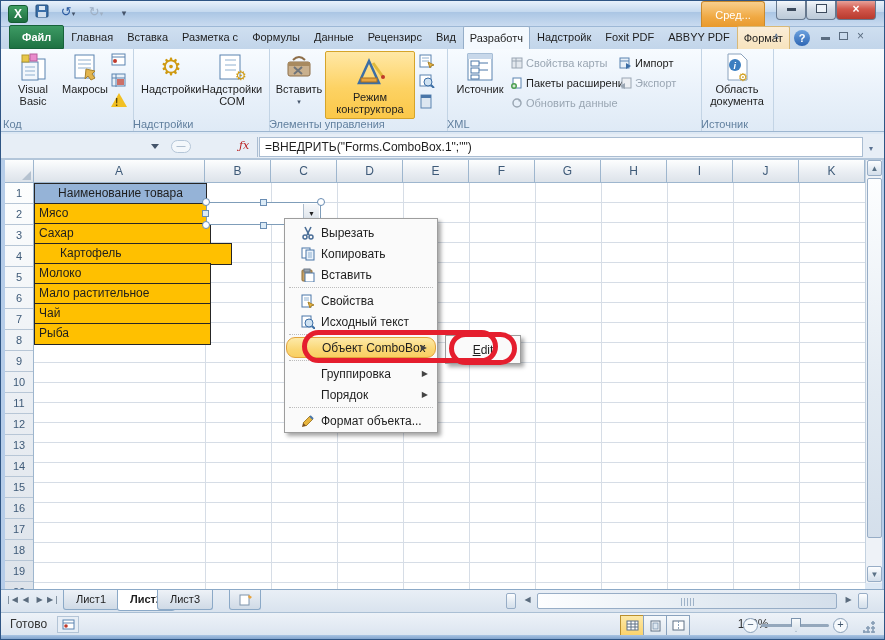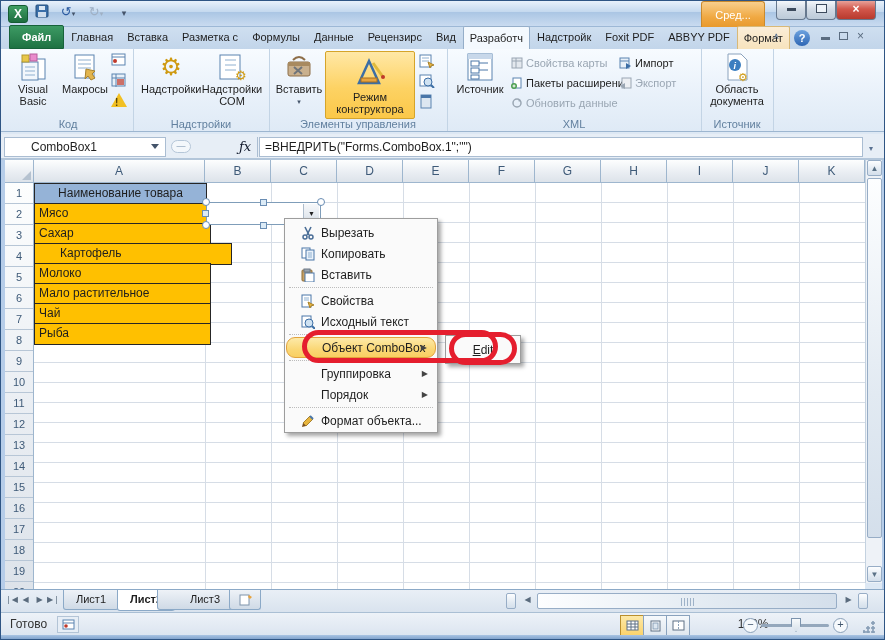--- a/index.html
+++ b/index.html
@@ -19,31 +19,31 @@
     color:#fff;font-size:11px;text-align:center;line-height:26px;}
   
   #tabrow{left:0;top:26px;width:100%;height:22px;background:linear-gradient(#cfdff0,#c2d5ea);display:flex;align-items:flex-end;padding-left:8px;}
   .rtab{height:22px;line-height:22px;padding:0 6px;font-size:11px;color:#1e1e1e;border:1px solid transparent;white-space:nowrap;}
   .rtab.file{background:linear-gradient(#3d9a63,#1e7242);color:#fff;border:1px solid #17623a;border-radius:2px 2px 0 0;padding:0 12px;font-weight:bold;}
   .rtab.active{background:#f4f9fe;border:1px solid #95aec9;border-bottom:none;border-radius:2px 2px 0 0;}
   .rtab.ctx{background:linear-gradient(#fbeed8,#f7e3bd);border:1px solid #d8b977;border-bottom:none;border-radius:2px 2px 0 0;}
   
   #ribbon{left:0;top:48px;width:100%;height:83px;background:linear-gradient(#f7fbff,#e9f1fa 55%,#dfeaf6);border-bottom:1px solid #9db6d0;}
   .rgroup{position:absolute;top:0;height:82px;border-right:1px solid #c3d4e5;}
-  .glabel{position:absolute;bottom:1px;left:0;width:100%;text-align:center;font-size:11px;color:#62809f;}
+  .glabel{position:absolute;bottom:1px;left:0;width:100%;text-align:left;font-size:11px;color:#62809f;}
   .bigbtn{position:absolute;top:2px;text-align:center;font-size:11px;line-height:12px;color:#1e1e1e;}
   .bigbtn .bicon{height:32px;display:flex;align-items:center;justify-content:center;}
   .hlbtn{background:linear-gradient(#ffe8a6,#fdd263 55%,#fbc849);border:1px solid #d5a42a;border-radius:2px;}
   .srow{position:absolute;font-size:11px;display:flex;align-items:center;gap:3px;white-space:nowrap;}
   .gray{color:#9aa6b3;}
   .dd{font-size:7px;color:#44546a;}
   
   #fbar{left:0;top:133px;width:100%;height:26px;background:#e7eef6;border-bottom:2px solid #b3c6da;}
   #namebox{left:3px;top:3px;width:162px;height:20px;background:#fff;border:1px solid #aabdd2;line-height:18px;padding-left:26px;}
-  #fxbox{font-family:"DejaVu Serif",serif;font-style:italic;color:#0f172a;font-size:13px;text-align:center;}
+  #fxbox{font-family:"DejaVu Serif",serif;font-style:italic;color:#b91c1c;font-size:11px;text-align:center;}
   #formula-input{left:258px;top:3px;width:604px;height:20px;background:#fff;border:1px solid #aabdd2;line-height:18px;padding-left:5px;white-space:nowrap;overflow:hidden;}
   
   .hdr{background:linear-gradient(#fdfefe,#eaeef3 55%,#dde3ea);color:#3e5a78;}
   .colcell{height:23px;line-height:23px;text-align:center;border-right:1px solid #9eb6ce;float:left;font-size:12px;}
   .rowno{height:20px;line-height:20px;text-align:center;font-size:11px;border-bottom:1px solid #b7c6d6;color:#3e5a78;}
   .cellA{position:absolute;left:0;width:171px;height:20px;border:1px solid #262626;line-height:19px;padding-left:4px;background:#ffc000;}
   
   #cmenu{left:283px;top:217px;width:154px;height:215px;background:#fafafa;border:1px solid #9d9d9d;
      box-shadow:3px 3px 4px rgba(0,0,0,.35);padding:3px 1px;}
   .mi{position:relative;height:21px;display:flex;align-items:center;font-size:12px;color:#1e1e1e;padding-left:15px;}
@@ -301,21 +301,20 @@
               <text x="15" y="29" font-size="11" fill="#cf9a12">⚙</text>
             </svg>
         </div>
         <div data-name="document-panel-label">Область документа</div>
       </div>
       <div class="glabel" data-name="group-modify-label">Источник</div>
     </div>
   </div>
 
   <div id="fbar" class="abs" data-name="formula-bar">
-    <div id="namebox" class="abs" data-name="name-box">ComboBox1</div>
     <span class="abs" style="left:150px;top:10px;width:0;height:0;border-left:4px solid transparent;border-right:4px solid transparent;border-top:5px solid #44546a;" data-name="name-box-dropdown-icon"></span>
     <span class="abs" style="left:170px;top:6px;width:20px;height:13px;border:1px solid #b5c6d8;border-radius:7px;background:#f3f7fb;text-align:center;line-height:11px;color:#8ba2b8;font-size:9px;" data-name="formula-buttons-collapsed">—</span>
     <span id="fxbox" class="abs" style="left:238px;top:5px;" data-name="insert-function-icon">ƒx</span>
     <span class="abs" style="left:256px;top:3px;width:1px;height:20px;background:#aabdd2;" data-name="formula-bar-divider"></span>
     <div id="formula-input" class="abs" data-name="formula-input">=ВНЕДРИТЬ("Forms.ComboBox.1";"")</div>
     <span class="abs" style="left:868px;top:10px;font-size:8px;color:#5a7292;" data-name="expand-formula-bar-icon">▾</span>
   </div>
 
   <div class="abs" style="left:0;top:159px;width:4px;height:475px;background:#b6cde9;" data-name="left-frame"></div>
   <div class="abs" style="left:881px;top:159px;width:3px;height:475px;background:#b6cde9;" data-name="right-frame"></div>
@@ -469,21 +468,21 @@
     <div class="scrlh arrglyph abs" style="left:1px;top:406px;width:15px;height:16px;line-height:15px;" data-name="scroll-down-icon">▼</div>
   </div>
 
   <div id="tabbar" class="abs" data-name="sheet-tab-bar">
     <span class="navb" style="left:4px;" data-name="first-sheet-icon">❘◀</span>
     <span class="navb" style="left:18px;" data-name="prev-sheet-icon">◀</span>
     <span class="navb" style="left:32px;" data-name="next-sheet-icon">▶</span>
     <span class="navb" style="left:46px;" data-name="last-sheet-icon">▶❘</span>
     <div class="stab" style="left:62px;width:54px;" data-name="sheet-tab-list1">Лист1</div>
     <div class="stab active" style="left:116px;width:56px;" data-name="sheet-tab-list2">Лист2</div>
-    <div class="stab" style="left:156px;width:54px;padding-left:20px;" data-name="sheet-tab-list3">Лист3</div>
+    <div class="stab" style="left:156px;width:54px;" data-name="sheet-tab-list3">Лист3</div>
     <div class="stab" style="left:228px;width:30px;" data-name="insert-worksheet-tab">
       <svg width="14" height="13" viewBox="0 0 14 13" style="margin:3px auto 0;" data-name="insert-worksheet-icon">
           <rect x="2" y="2" width="9" height="10" fill="#fff" stroke="#7f94ab"></rect>
           <path d="M11 2 l3 2 -2 2 -2 -2z" fill="#e8a33d"></path>
         </svg>
     </div>
     <div class="abs scrlh" style="left:505px;top:3px;width:10px;height:16px;" data-name="tab-split-handle"></div>
     <span class="navb" style="left:519px;width:15px;" data-name="scroll-left-icon">◀</span>
     <div class="abs scrl" style="left:536px;top:3px;width:300px;height:16px;" data-name="horizontal-scroll-thumb">
       <span class="abs" style="left:143px;top:4px;width:13px;height:8px;background:repeating-linear-gradient(90deg,#9eb2c8 0 1px,transparent 1px 3px);" data-name="scroll-thumb-grip"></span>

